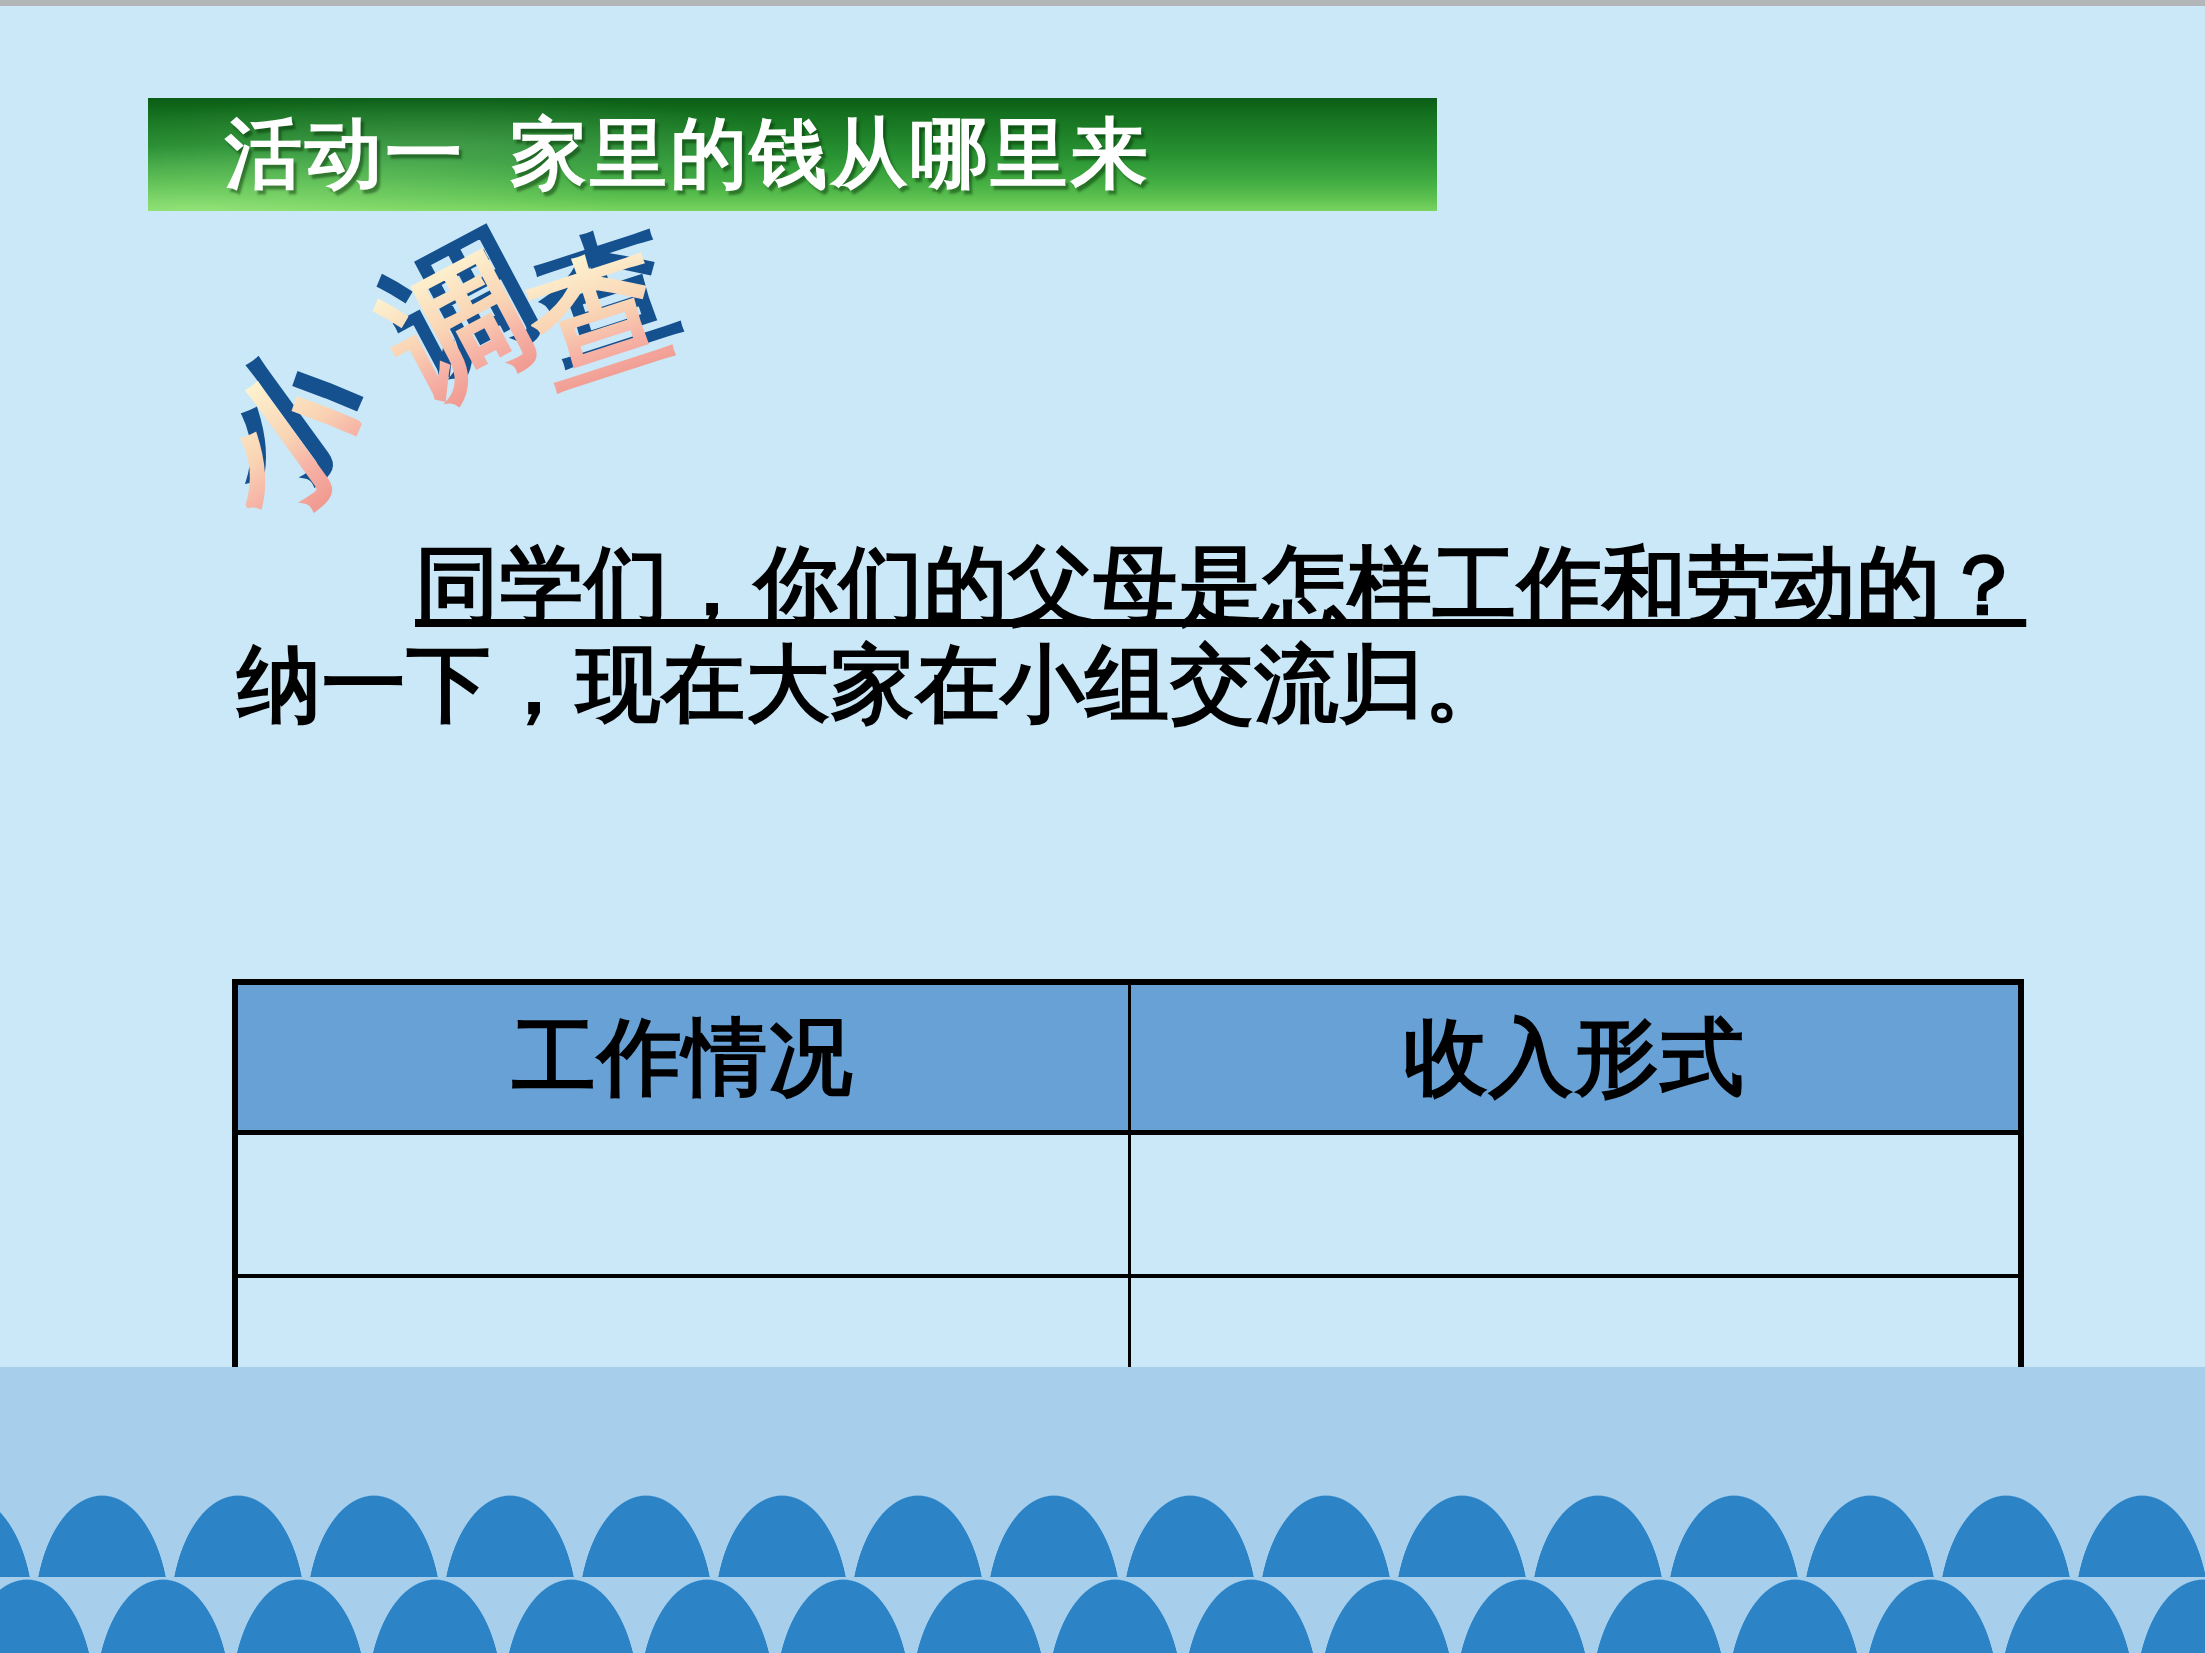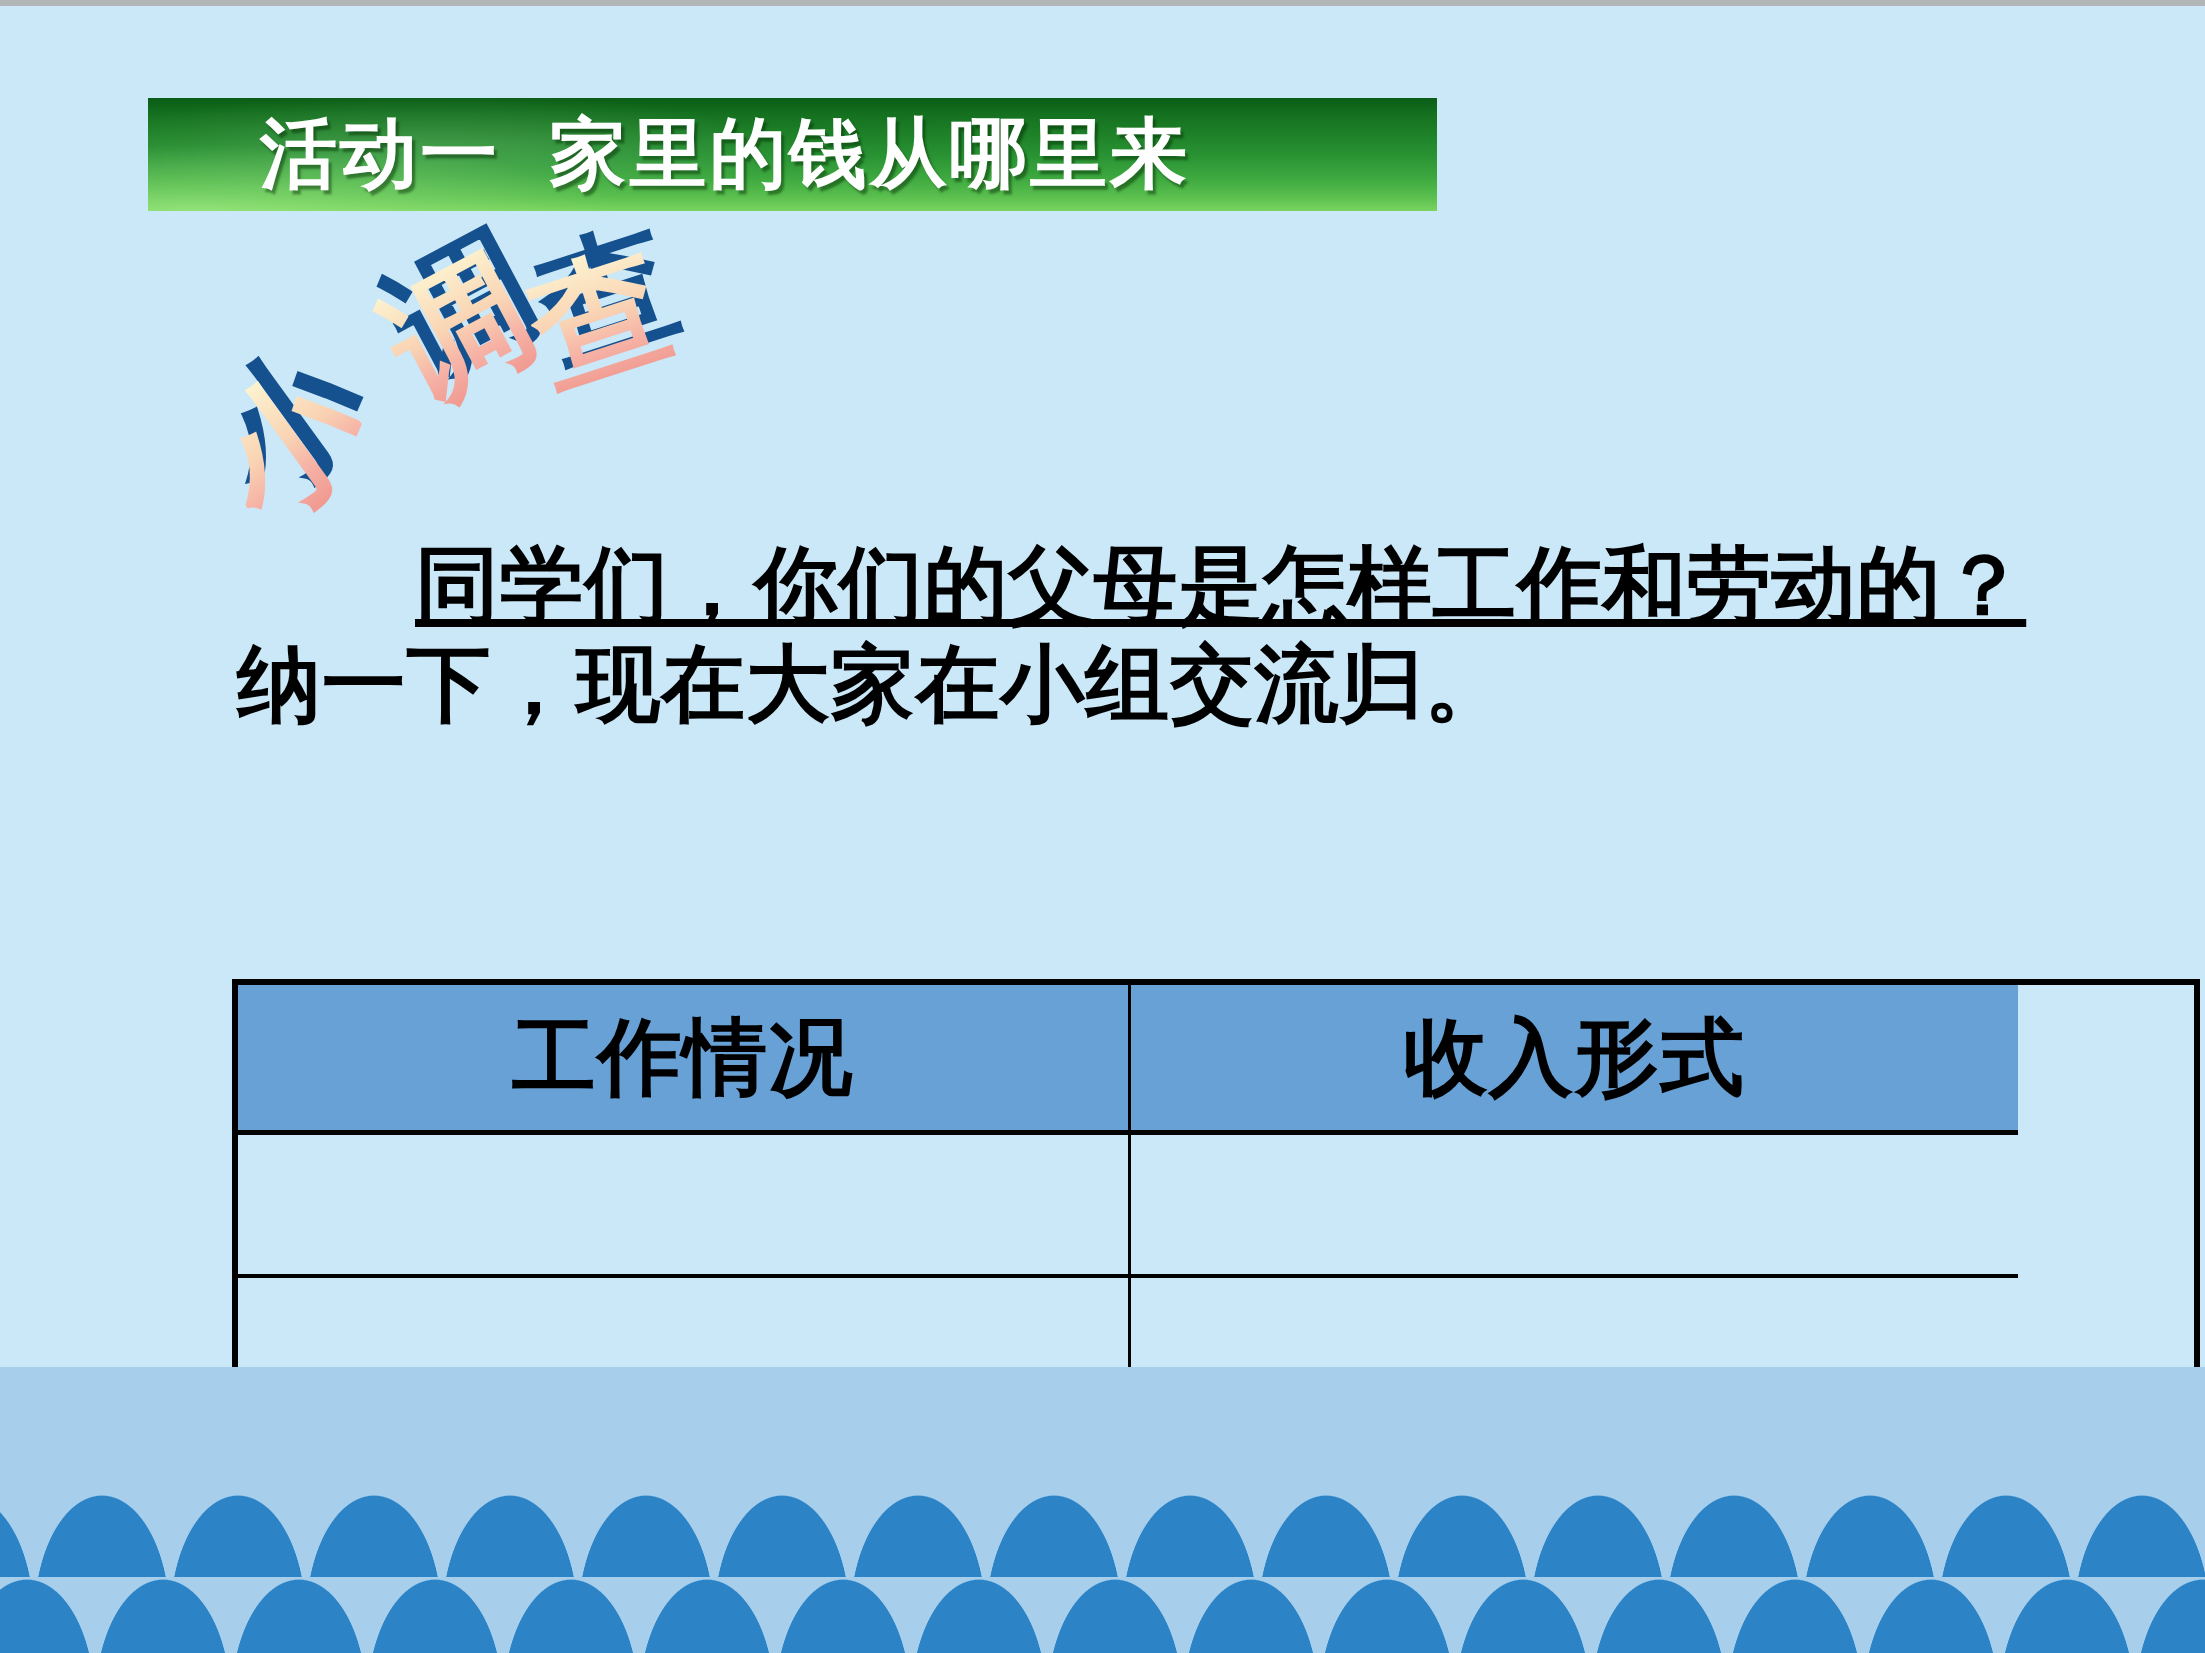--- a/index.html
+++ b/index.html
@@ -18,22 +18,22 @@
   
   .banner{
     position:absolute;left:148px;top:98px;width:1289px;height:113px;
     background:
       radial-gradient(55% 95% at 4% 98%, rgba(170,240,140,0.50), rgba(170,240,140,0) 60%),
       radial-gradient(40% 70% at 22% 45%, rgba(205,240,200,0.18), rgba(205,240,200,0) 70%),
       linear-gradient(180deg,#0a5c16 0%,#14701f 14%,#1e8128 32%,#2a9434 52%,#3da83f 70%,#57bd4d 86%,#79d45f 100%);
     display:flex;align-items:center;
   }
   .banner-title{
-    padding-left:112px;
-    font-family:Liberation Sans, sans-serif;
+    padding-left:77px;
+    font-family:Liberation Serif, serif;
     font-weight:bold;
     font-size:77px;
     letter-spacing:3.1px;
     color:#ffffff;
     white-space:pre;
     text-shadow:3.1px 3.8px 2.3px rgba(0,40,0,0.45);
     text-align:center;
   }
   
   .wordart{position:absolute;left:0;top:0;}
@@ -62,21 +62,21 @@
     font-weight:bold;
     font-size:84px;
     line-height:99px;
     letter-spacing:0.8px;
     color:#000;
   }
   .paragraph .line{white-space:nowrap;}
   .paragraph .line.indent{text-indent:178px;text-decoration:underline;}
   
   .survey-table{
-    position:absolute;left:232px;top:979px;width:1968px;height:439px;
+    position:absolute;left:232px;top:979px;width:1792px;height:439px;
     box-sizing:border-box;
     border:6.1px solid #000;
     border-bottom-width:10.7px;
     display:grid;
     grid-template-columns:893px 887px;
     grid-template-rows:150px 143px 129px;
   }
   .survey-table .cell{
     box-sizing:border-box;
     display:flex;align-items:center;justify-content:center;

